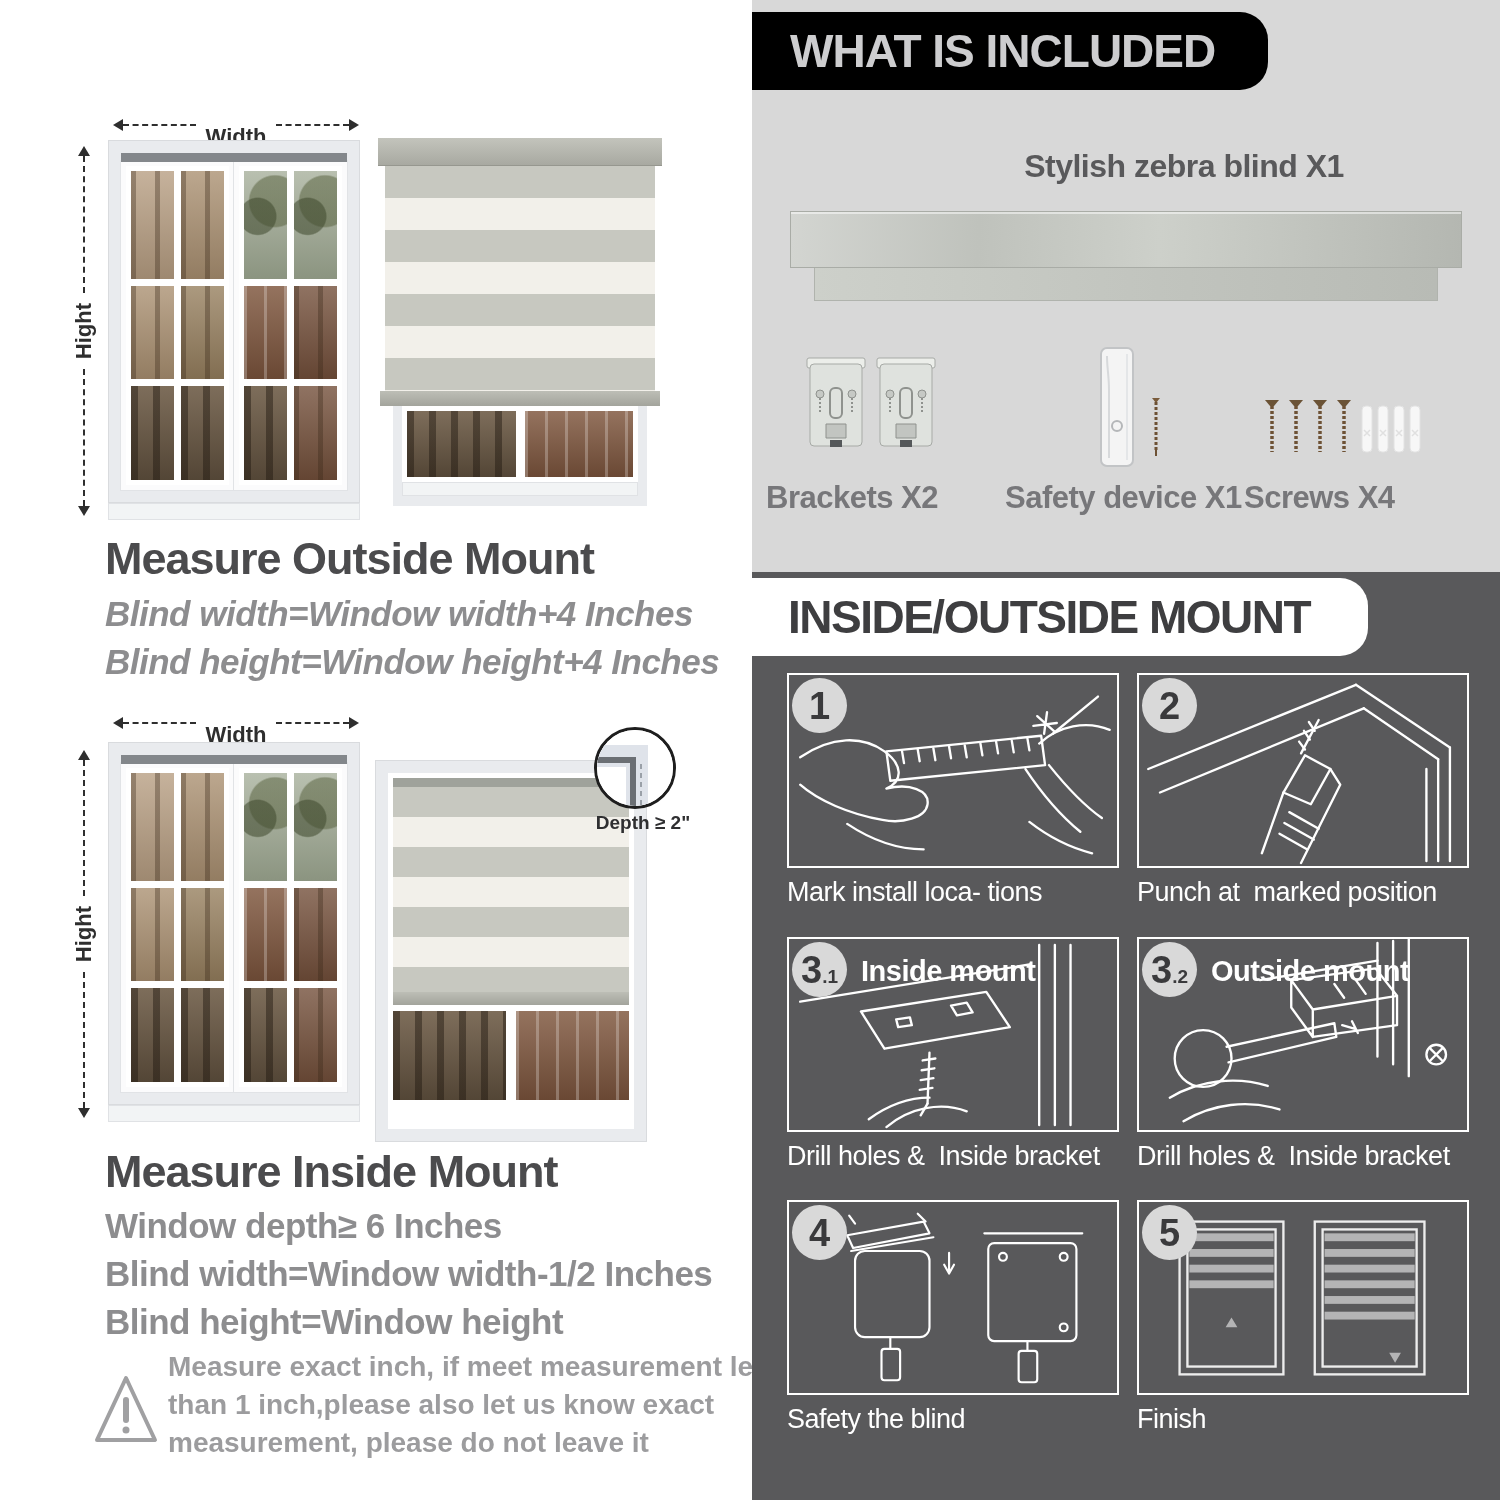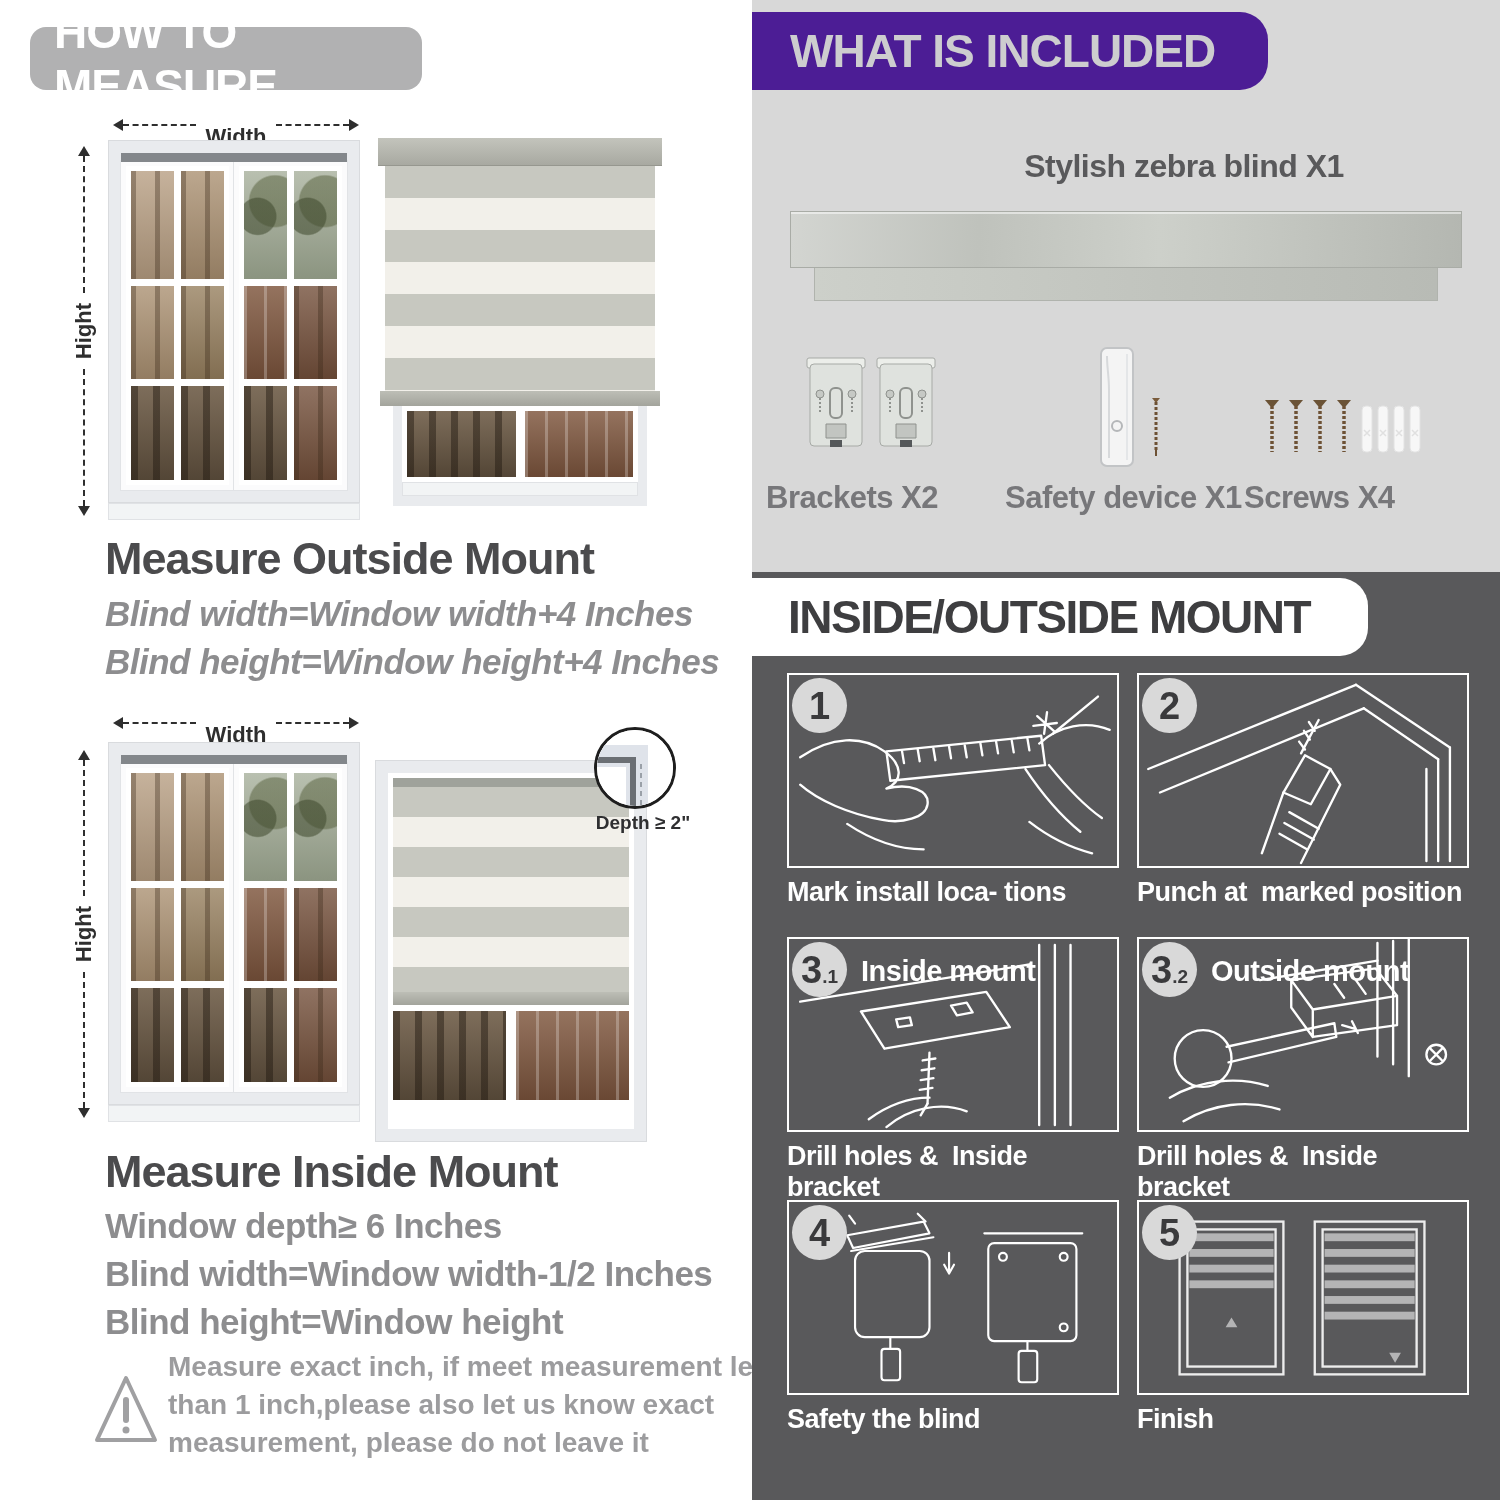--- a/index.html
+++ b/index.html
@@ -86,21 +86,21 @@
   .bi-pane{flex:1;}
 
   .magnifier{width:76px;height:76px;border-radius:50%;border:3px solid #1e1e1e;background:#fff;
     overflow:hidden;z-index:6;}
   .depth-label{width:110px;text-align:center;color:#2f2f31;font-weight:bold;font-size:19px;}
 
   .warn-text div{color:#9c9c9e;font-weight:600;font-size:28px;line-height:38px;}
 
   
   .panel-light{left:752px;top:0;width:748px;height:572px;background:#d8d8d8;}
-  .included-header{left:752px;top:12px;width:516px;height:78px;background:#4c1d95;
+  .included-header{left:752px;top:12px;width:516px;height:78px;background:#000000;
     border-radius:0 28px 28px 0;display:flex;align-items:center;padding-left:38px;box-sizing:border-box;}
   .included-header span{color:#cdcdcf;font-weight:bold;font-size:46px;letter-spacing:-1px;}
   .product-title{left:752px;top:148px;width:864px;text-align:center;color:#59595b;
     font-weight:bold;font-size:32px;letter-spacing:-0.5px;}
   .headrail-main{left:790px;top:211px;width:672px;height:57px;border:1px solid #a9aca6;box-sizing:border-box;
     background:linear-gradient(92deg,#d3d5d1,#bfc2bc 28%,#cdd0ca 55%,#b4b7b1);
     box-shadow:inset 0 2px 0 rgba(255,255,255,.5);}
   .headrail-sub{left:814px;top:268px;width:624px;height:33px;border:1px solid #b0b3ad;border-top:none;
     box-sizing:border-box;background:linear-gradient(90deg,#cdd0ca,#c0c3bd 60%,#b8bbb5);}
   .item-label{top:480px;text-align:left;color:#77777a;font-weight:bold;font-size:31px;letter-spacing:-0.5px;}
@@ -112,31 +112,28 @@
   .mount-header span{color:#3e3e40;font-weight:bold;font-size:46px;letter-spacing:-1.5px;}
   .step{width:332px;}
   .step-box{position:relative;height:195px;border:2px solid #fff;box-sizing:border-box;overflow:hidden;}
   .step-art{position:absolute;inset:0;width:100%;height:100%;}
   .step-num{position:absolute;left:3px;top:3px;width:55px;height:55px;border-radius:50%;
     background:#d9d9d9;display:flex;align-items:center;justify-content:center;z-index:3;}
   .step-num .n{color:#3a3a3c;font-weight:bold;font-size:38px;line-height:1;}
   .step-num .ns{color:#3a3a3c;font-weight:bold;font-size:19px;line-height:1;margin-top:14px;}
   .step-inner-label{position:absolute;left:72px;top:16px;color:#fff;font-weight:bold;font-size:29px;
     letter-spacing:-0.5px;z-index:3;}
-  .step-caption{margin-top:9px;color:#fff;font-weight:bold;font-size:27px;letter-spacing:-0.5px;
+  .step-caption{margin-top:9px;color:#fff;font-weight:normal;font-size:27px;letter-spacing:-0.5px;
     white-space:pre-wrap;}
 </style>
 </head>
 <body>
 
 <div id="stage">
 
-  <div class="abs htm-header">
-    <span>HOW TO MEASURE</span>
-  </div>
 
   <div class="abs h-arrow" style="left:113px;top:116px;width:246px;">
     <div class="ah left"></div>
     <div class="hdash"></div>
     <span class="lab">Width</span>
     <div class="hdash"></div>
     <div class="ah right"></div>
   </div>
   <div class="abs v-arrow" style="left:72px;top:146px;height:370px;">
     <div class="av top"></div>

